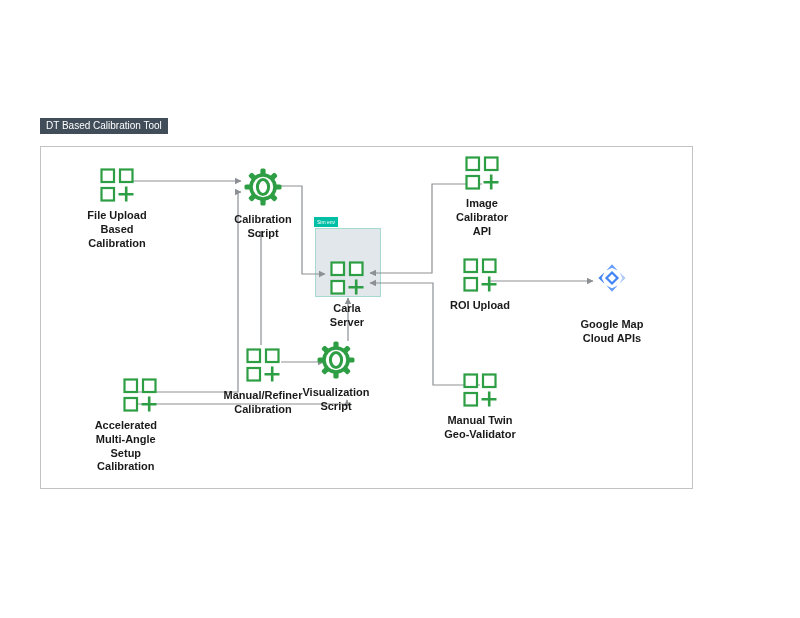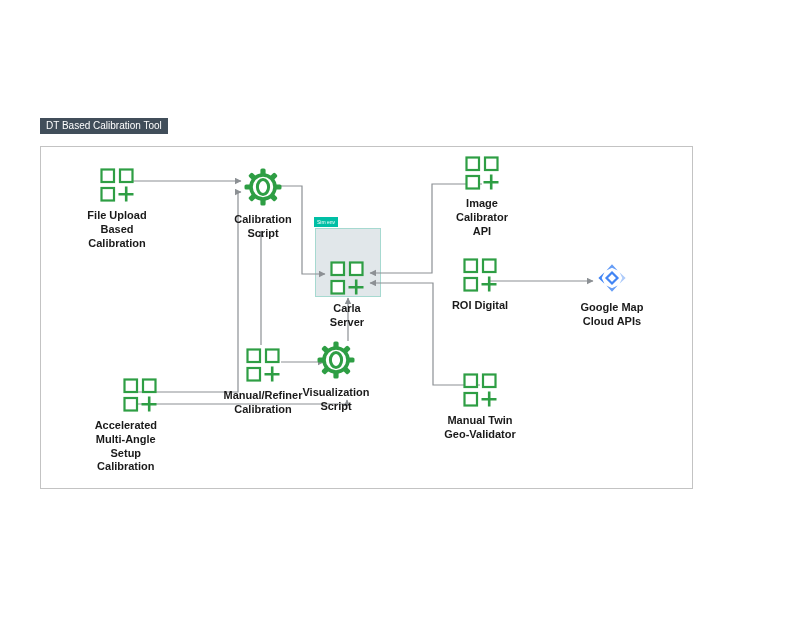--- a/index.html
+++ b/index.html
@@ -34,21 +34,21 @@
   .node .label{
     margin-top:3px;font-size:11px;font-weight:700;color:#1a1a1a;
     text-align:center;white-space:pre-line;line-height:1.25;
   }
   
   .n-file-upload{left:77px;top:168px;}
   .n-calibration-script{left:223px;top:168px;}
   .n-carla-server{left:307px;top:261px;justify-content:space-between;}
   .n-image-api{left:442px;top:156px;}
   .n-roi-refiner{left:440px;top:258px;}
-  .n-google-map{left:572px;top:262px;}
+  .n-google-map{left:572px;top:262px;gap:17px;}
   .n-manual{left:223px;top:348px;}
   .n-viz-script{left:296px;top:341px;justify-content:space-between;}
   .n-digital-twin{left:440px;top:373px;}
   .n-accelerated{left:77px;top:378px;align-items:flex-end;}
 </style>
 </head>
 <body>
 
 <div class="title-tag">DT Based Calibration Tool</div>
 
@@ -150,21 +150,21 @@
   <span class="icon">
     <svg width="34" height="34" viewBox="0 0 34 34">
       <g fill="#ffffff" stroke="#2E9E44" stroke-width="2.2">
         <rect x="1.5" y="1.5" width="12.5" height="12.5"></rect>
         <rect x="20" y="1.5" width="12.5" height="12.5"></rect>
         <rect x="1.5" y="20" width="12.5" height="12.5"></rect>
       </g>
       <path d="M26.2,18.5 V33.5 M18.5,26.2 H33.5" stroke="#2E9E44" stroke-width="2.6" fill="none"></path>
     </svg>
   </span>
-  <div class="label">ROI Digital</div>
+  <div class="label">ROI Upload</div>
 </div>
 
 <div class="node n-google-map">
   <span class="icon">
     <svg width="32" height="32" viewBox="0 0 34 34">
       <path d="M11,9 L17,2.5 L23,9 L17,6 Z" fill="#669DF6"></path>
       <path d="M11,25 L17,31.5 L23,25 L17,28 Z" fill="#669DF6"></path>
       <path d="M9,11 L2.5,17 L9,23 L6,17 Z" fill="#4285F4"></path>
       <path d="M25,11 L31.5,17 L25,23 L28,17 Z" fill="#AECBFA"></path>
       <path d="M17,11.2 L22.8,17 L17,22.8 L11.2,17 Z" fill="none" stroke="#4285F4" stroke-width="2.4"></path>

